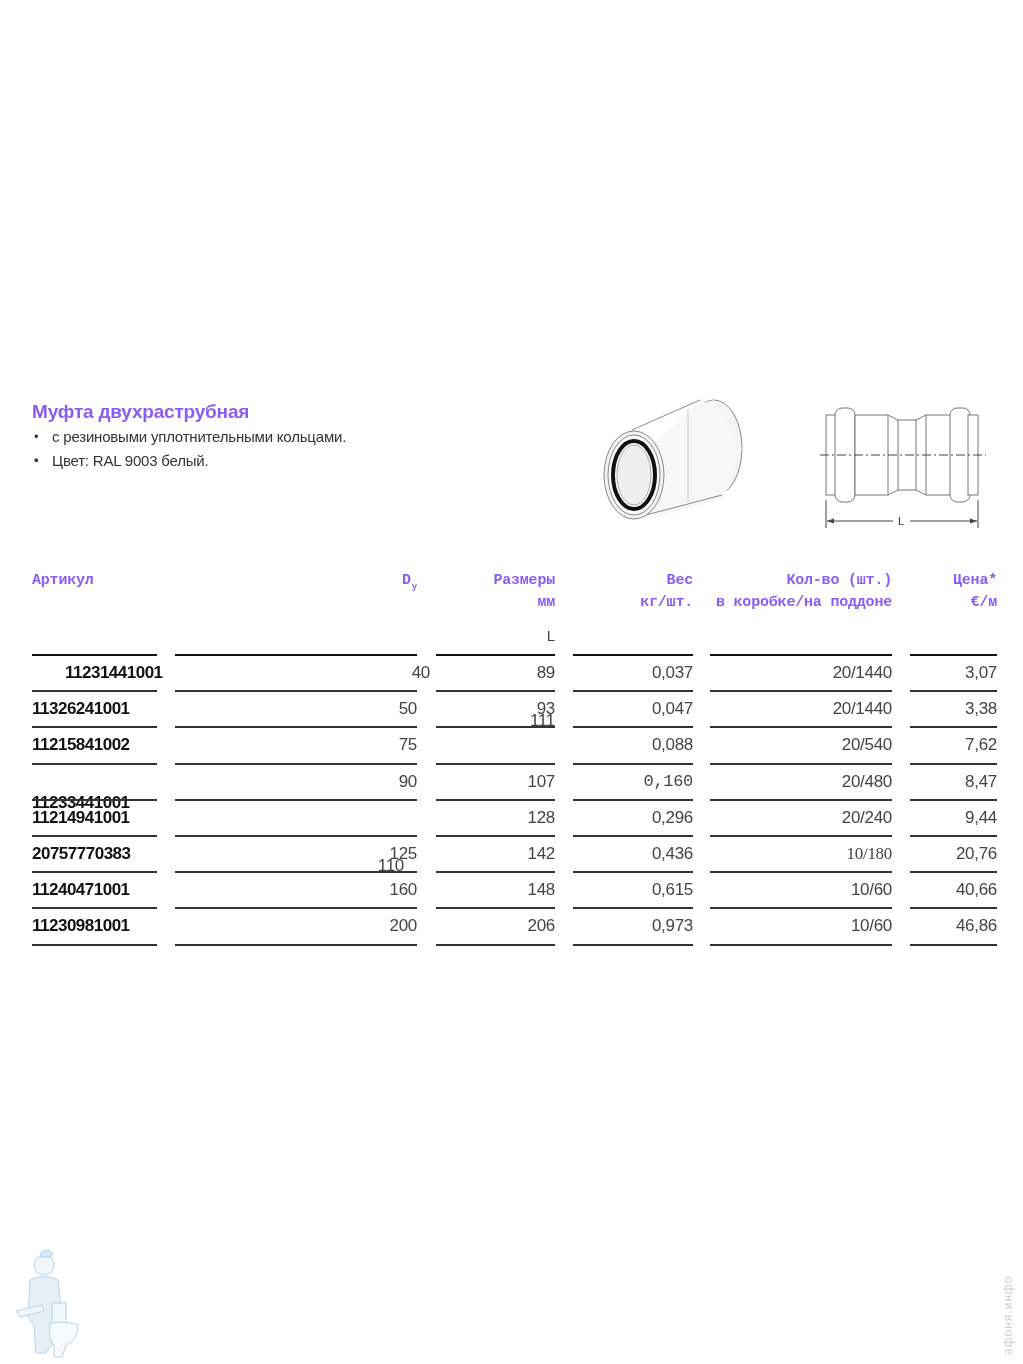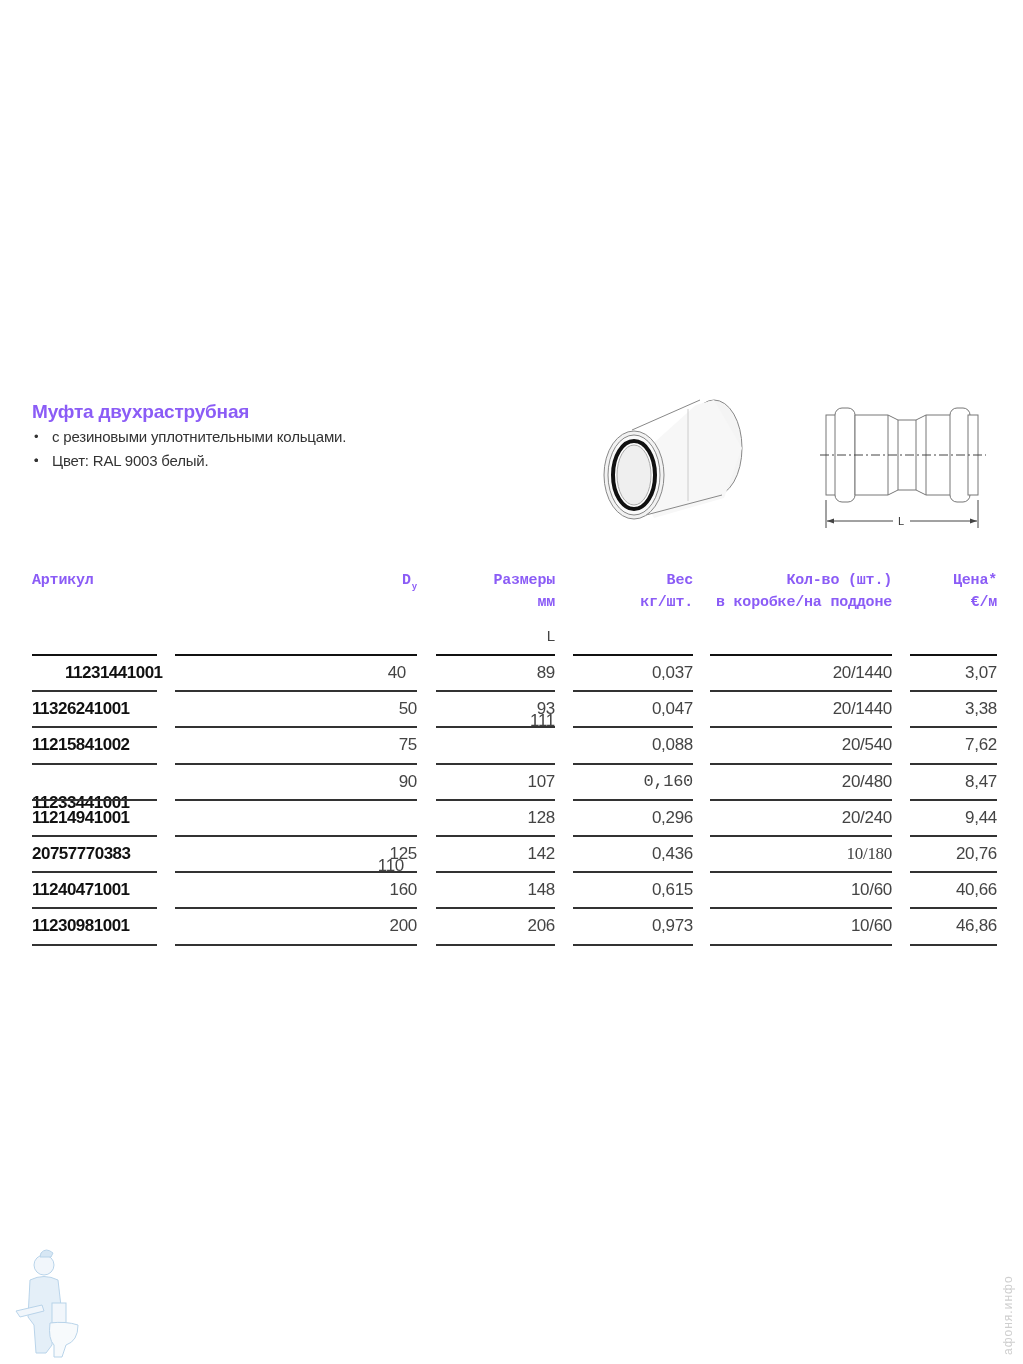--- a/index.html
+++ b/index.html
@@ -120,21 +120,21 @@
 <div id="table-body">
     <div class="rule top" style="left: 32px; width: 125px; top: 654px;"></div>
     <div class="rule top" style="left: 175px; width: 242px; top: 654px;"></div>
     <div class="rule top" style="left: 436px; width: 119px; top: 654px;"></div>
     <div class="rule top" style="left: 573px; width: 120px; top: 654px;"></div>
     <div class="rule top" style="left: 710px; width: 182px; top: 654px;"></div>
     <div class="rule top" style="left: 910px; width: 87px; top: 654px;"></div>
     <div>
       <div class="cell code" style="left: 28px; width: 125px; top: 662px; margin-left: 37px;">11231441001</div>
       <div class="rule" style="left: 32px; width: 125px; top: 690.2px;"></div>
-      <div class="cell" style="left: 164px; width: 242px; top: 662px;">40</div>
+      <div class="cell" style="left: 188px; width: 242px; top: 662px;">40</div>
       <div class="rule" style="left: 175px; width: 242px; top: 690.2px;"></div>
       <div class="cell" style="left: 436px; width: 119px; top: 662px;">89</div>
       <div class="rule" style="left: 436px; width: 119px; top: 690.2px;"></div>
       <div class="cell" style="left: 573px; width: 120px; top: 662px;">0,037</div>
       <div class="rule" style="left: 573px; width: 120px; top: 690.2px;"></div>
       <div class="cell" style="left: 710px; width: 182px; top: 662px;">20/1440</div>
       <div class="rule" style="left: 710px; width: 182px; top: 690.2px;"></div>
       <div class="cell" style="left: 910px; width: 87px; top: 662px;">3,07</div>
       <div class="rule" style="left: 910px; width: 87px; top: 690.2px;"></div>
     </div>

